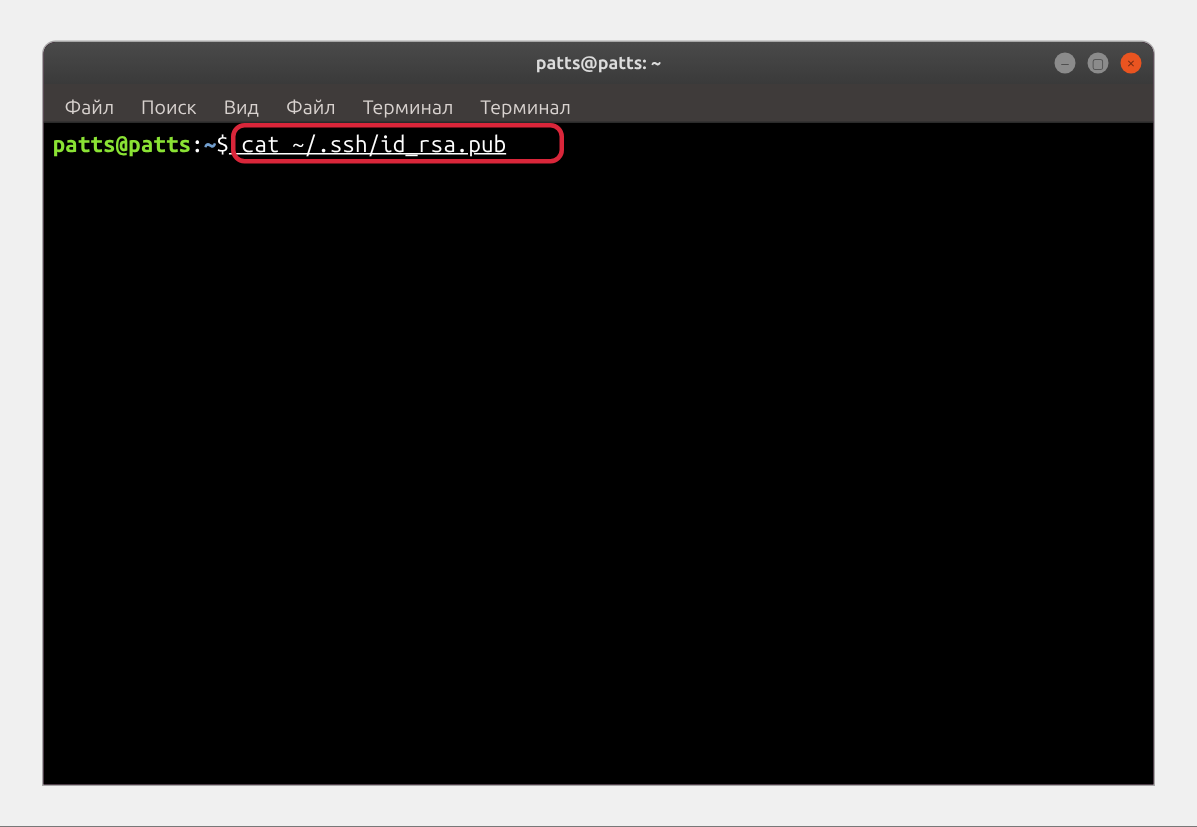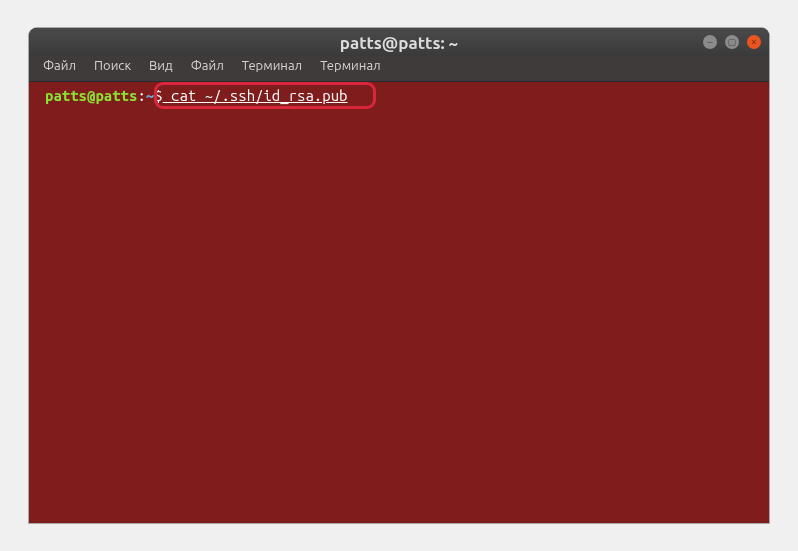--- a/index.html
+++ b/index.html
@@ -29,21 +29,21 @@
       background: linear-gradient(to bottom, #4a4a4a, #3a3a3a);
       display: flex;
       align-items: center;
       justify-content: center;
       position: relative;
       border-radius: 8px 8px 0 0;
     }
     .title {
       color: #dcdcdc;
       font-family: "Ubuntu", sans-serif;
-      font-size: 17px;
+      font-size: 12px;
       font-weight: bold;
     }
     .window-controls {
       position: absolute;
       right: 8px;
       top: 50%;
       transform: translateY(-50%);
       display: flex;
       gap: 8px;
       align-items: center;
@@ -60,40 +60,40 @@
       font-size: 9px;
       color: rgba(0,0,0,0.5);
     }
     .win-btn.min { background: #8b8b8b; }
     .win-btn.max { background: #8b8b8b; }
     .win-btn.close { background: #e95420; }
     .menubar {
       height: 26px;
       background: #3f3b3a;
       display: flex;
-      align-items: flex-start;
+      align-items: flex-end;
       padding: 0 6px;
       gap: 2px;
       font-family: "Ubuntu", sans-serif;
       font-size: 13px;
       color: #d8d2cf;
       border-bottom: 1px solid #2a2a2a;
     }
     .menu-item {
       padding: 2px 8px;
       cursor: pointer;
     }
     .terminal-body {
-      padding: 4px 16px;
+      padding: 4px 6px;
       font-size: 15px;
       line-height: 20px;
       font-family: "Ubuntu Mono", "DejaVu Sans Mono", monospace;
       color: #ffffff;
       height: calc(100% - 54px);
-      background: #7f1d1d;
+      background: #000000;
       position: relative;
     }
     .prompt-line {
       display: flex;
       align-items: center;
       white-space: pre;
     }
     .prompt-user { color: #8ae234; font-weight: bold; }
     .prompt-colon { color: #ffffff; }
     .prompt-path { color: #729fcf; font-weight: bold; }

